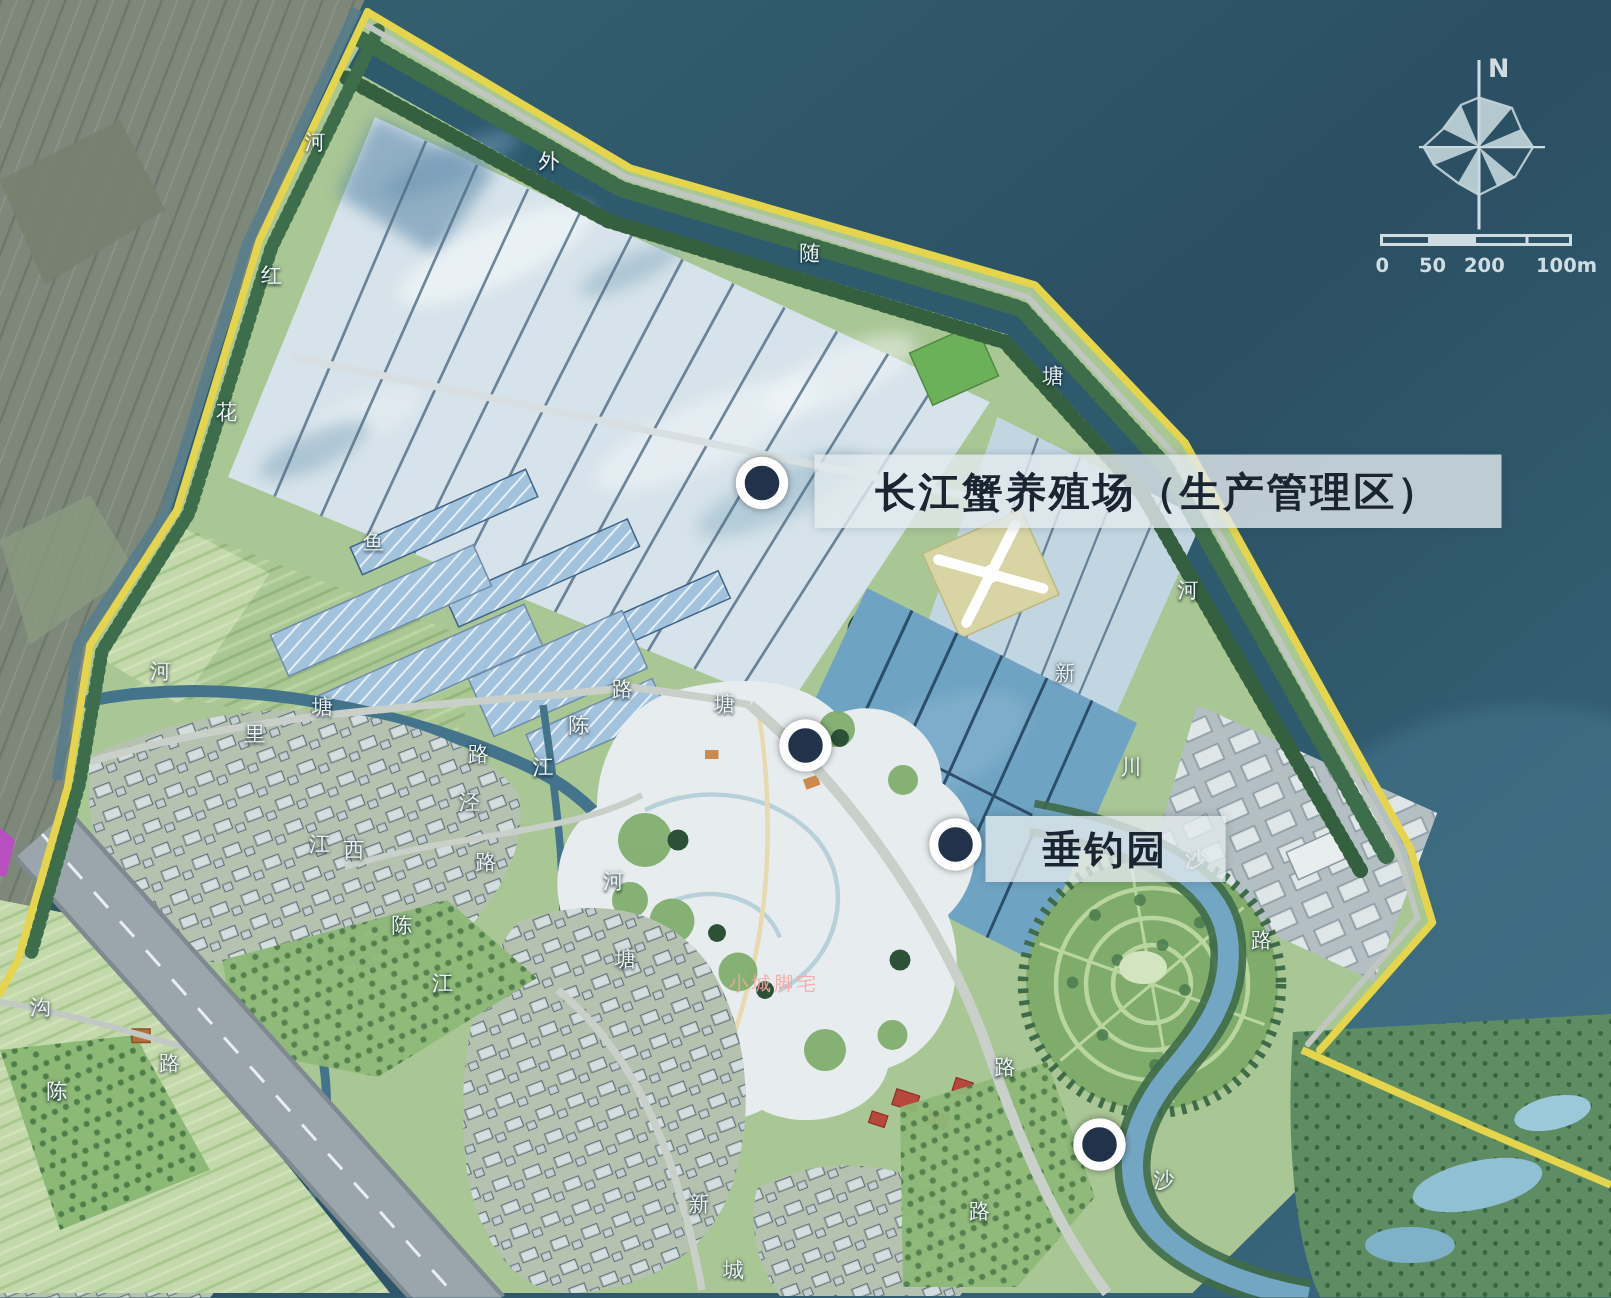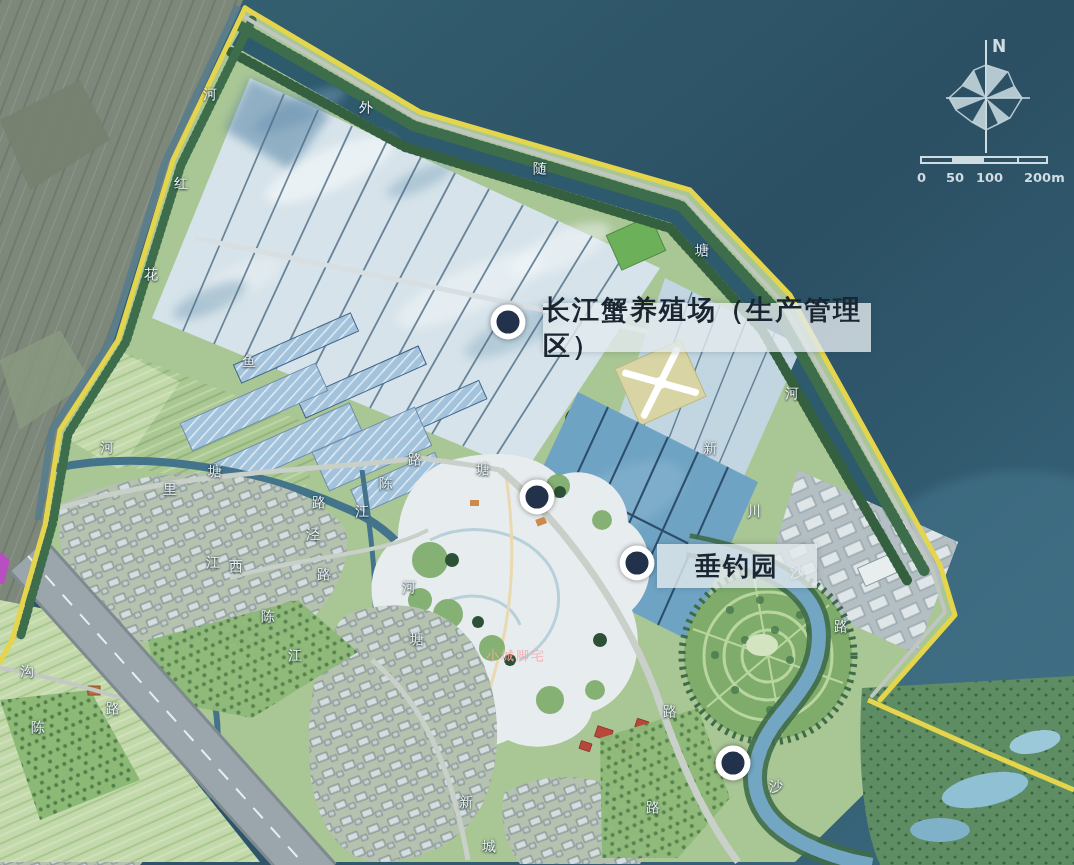--- a/index.html
+++ b/index.html
@@ -320,21 +320,21 @@
       <span class="map-char" style="left: 27px; top: 672px;">沟</span>
       <span class="map-char" style="left: 113px; top: 709px;">路</span>
       <span class="map-char" style="left: 38px; top: 728px;">陈</span>
       <span class="map-char" style="left: 670px; top: 712px;">路</span>
       <span class="map-char" style="left: 776px; top: 787px;">沙</span>
       <span class="map-char" style="left: 653px; top: 808px;">路</span>
       <span class="map-char" style="left: 466px; top: 803px;">新</span>
       <span class="map-char" style="left: 489px; top: 847px;">城</span>
       <span class="map-char faint" style="left: 516px; top: 656px;">小城脚宅</span>
       <div class="poi-dot" style="left: 508px; top: 322px;"></div>
-      <div class="poi-label" style="left: 543px; top: 303px; width: 328px; height: 49px; font-size: 27px;">长江蟹养殖场（生产管理区）</div>
+      <div class="poi-label" style="left: 543px; top: 303px; width: 458px; height: 49px; font-size: 27px;">长江蟹养殖场（生产管理区）</div>
       <div class="poi-dot" style="left: 537px; top: 497px;"></div>
       <div class="poi-dot" style="left: 637px; top: 563px;"></div>
       <div class="poi-label" style="left: 657px; top: 544px; width: 160px; height: 44px; font-size: 26px;">垂钓园</div>
       <div class="poi-dot" style="left: 733px; top: 763px;"></div>
     </div>
 
 <div class="compass">
   <svg width="150" height="125" viewBox="916 28 150 125">
     <path d="M986,40 L986,160" stroke="#cfdde2" stroke-width="2"></path>
     <path d="M946,98 L1030,98" stroke="#cfdde2" stroke-width="1.5"></path>
@@ -351,17 +351,17 @@
   <span class="north">N</span>
 </div>
 
 <div class="scalebar">
   <div class="sb-bar">
     <div class="sb-seg" style="left:30px;width:32px;"></div>
     <div class="sb-seg" style="left:95px;width:2px;"></div>
   </div>
   <span class="sb-label" style="left:-3px;">0</span>
   <span class="sb-label" style="left:26px;">50</span>
-  <span class="sb-label" style="left:56px;">100</span>
-  <span class="sb-label" style="left:104px;">200m</span>
+  <span class="sb-label" style="left:56px;">200</span>
+  <span class="sb-label" style="left:104px;">100m</span>
 </div>
 
 </div>
 
 </body></html>

